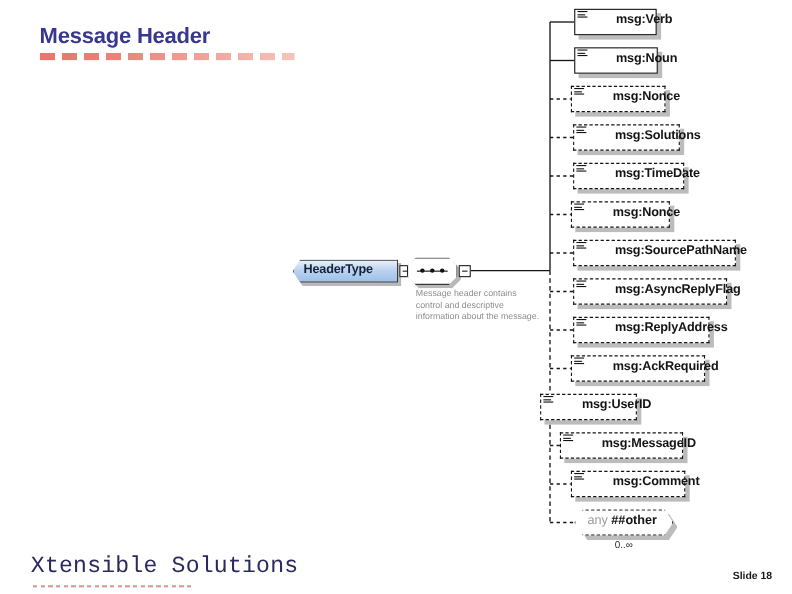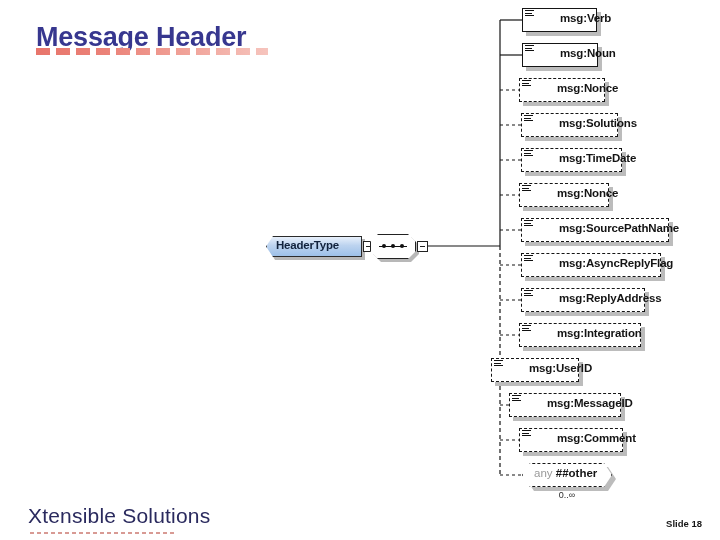--- a/index.html
+++ b/index.html
@@ -6,21 +6,21 @@
   body{
     width:720px;height:540px;
     background:#ffffff;
     font-family:"Liberation Sans", sans-serif;
     position:relative;
     overflow:hidden;
   }
   
   #slide-title{
     position:absolute;left:36px;top:22px;
-    font-size:27px;font-weight:bold;
+    font-size:20px;font-weight:bold;
     color:#37378f;
     letter-spacing:-0.2px;
     white-space:nowrap;
   }
   #title-rule{
     position:absolute;left:36px;top:48px;
     width:232px;height:7px;
     background:linear-gradient(to right,#e8756b 0%,#eb8278 30%,#f0a096 62%,#f6c4bd 100%);
     -webkit-mask-image:repeating-linear-gradient(to right,#000 0px,#000 14px,transparent 14px,transparent 20px);
             mask-image:repeating-linear-gradient(to right,#000 0px,#000 14px,transparent 14px,transparent 20px);
@@ -127,21 +127,21 @@
   #any-node .any-kw{color:#9a9a9a;font-weight:normal;}
   #any-node .any-ns{color:#141414;font-weight:bold;}
   #any-cardinality{
     position:absolute;font-size:9px;color:#2a2a2a;text-align:center;
   }
 
   
   #footer{position:absolute;left:0;top:500px;width:720px;height:40px;}
   #brand{
     position:absolute;left:28px;top:4px;
-    font-family:Liberation Sans, sans-serif;
+    font-family:Liberation Mono, monospace;
     font-size:21px;color:#2a2a5e;letter-spacing:0.2px;white-space:nowrap;
   }
   #brand-rule{
     position:absolute;left:30px;top:32px;width:145px;height:2px;
     background:repeating-linear-gradient(to right,#d89a94 0 4px,transparent 4px 7px);
   }
   #footer-center{
     position:absolute;left:0;top:22px;width:720px;text-align:center;
     font-size:9.5px;font-weight:bold;color:#161616;
   }
@@ -195,20 +195,21 @@
   <div id="sequence-node">
     <div class="sq-shadow"></div>
     <div class="sq-body"></div>
     <div class="sq-bar"></div>
     <div class="sq-dot" style="left:12px;"></div>
     <div class="sq-dot" style="left:21px;"></div>
     <div class="sq-dot" style="left:30px;"></div>
   </div>
   <div class="collapse-box" style="left:417px;top:241px;"></div>
 
+  <div id="root-annotation">Message header contains control and descriptive information about the message.</div>
 
   <div id="children-host">
       <div class="el-node required" style="left: 522px; top: 8px; width: 75px;">
         <div class="el-shadow"></div>
         <div class="el-body"></div>
         <span class="el-icon">
           <i></i>
           <i></i>
           <i></i>
         </span>
@@ -295,21 +296,21 @@
         <span class="el-label">msg:ReplyAddress</span>
       </div>
       <div class="el-node optional" style="left: 519px; top: 323px; width: 122px;">
         <div class="el-shadow"></div>
         <div class="el-body"></div>
         <span class="el-icon">
           <i></i>
           <i></i>
           <i></i>
         </span>
-        <span class="el-label">msg:Integration</span>
+        <span class="el-label">msg:AckRequired</span>
       </div>
       <div class="el-node optional" style="left: 491px; top: 358px; width: 88px;">
         <div class="el-shadow"></div>
         <div class="el-body"></div>
         <span class="el-icon">
           <i></i>
           <i></i>
           <i></i>
         </span>
         <span class="el-label">msg:UserID</span>

